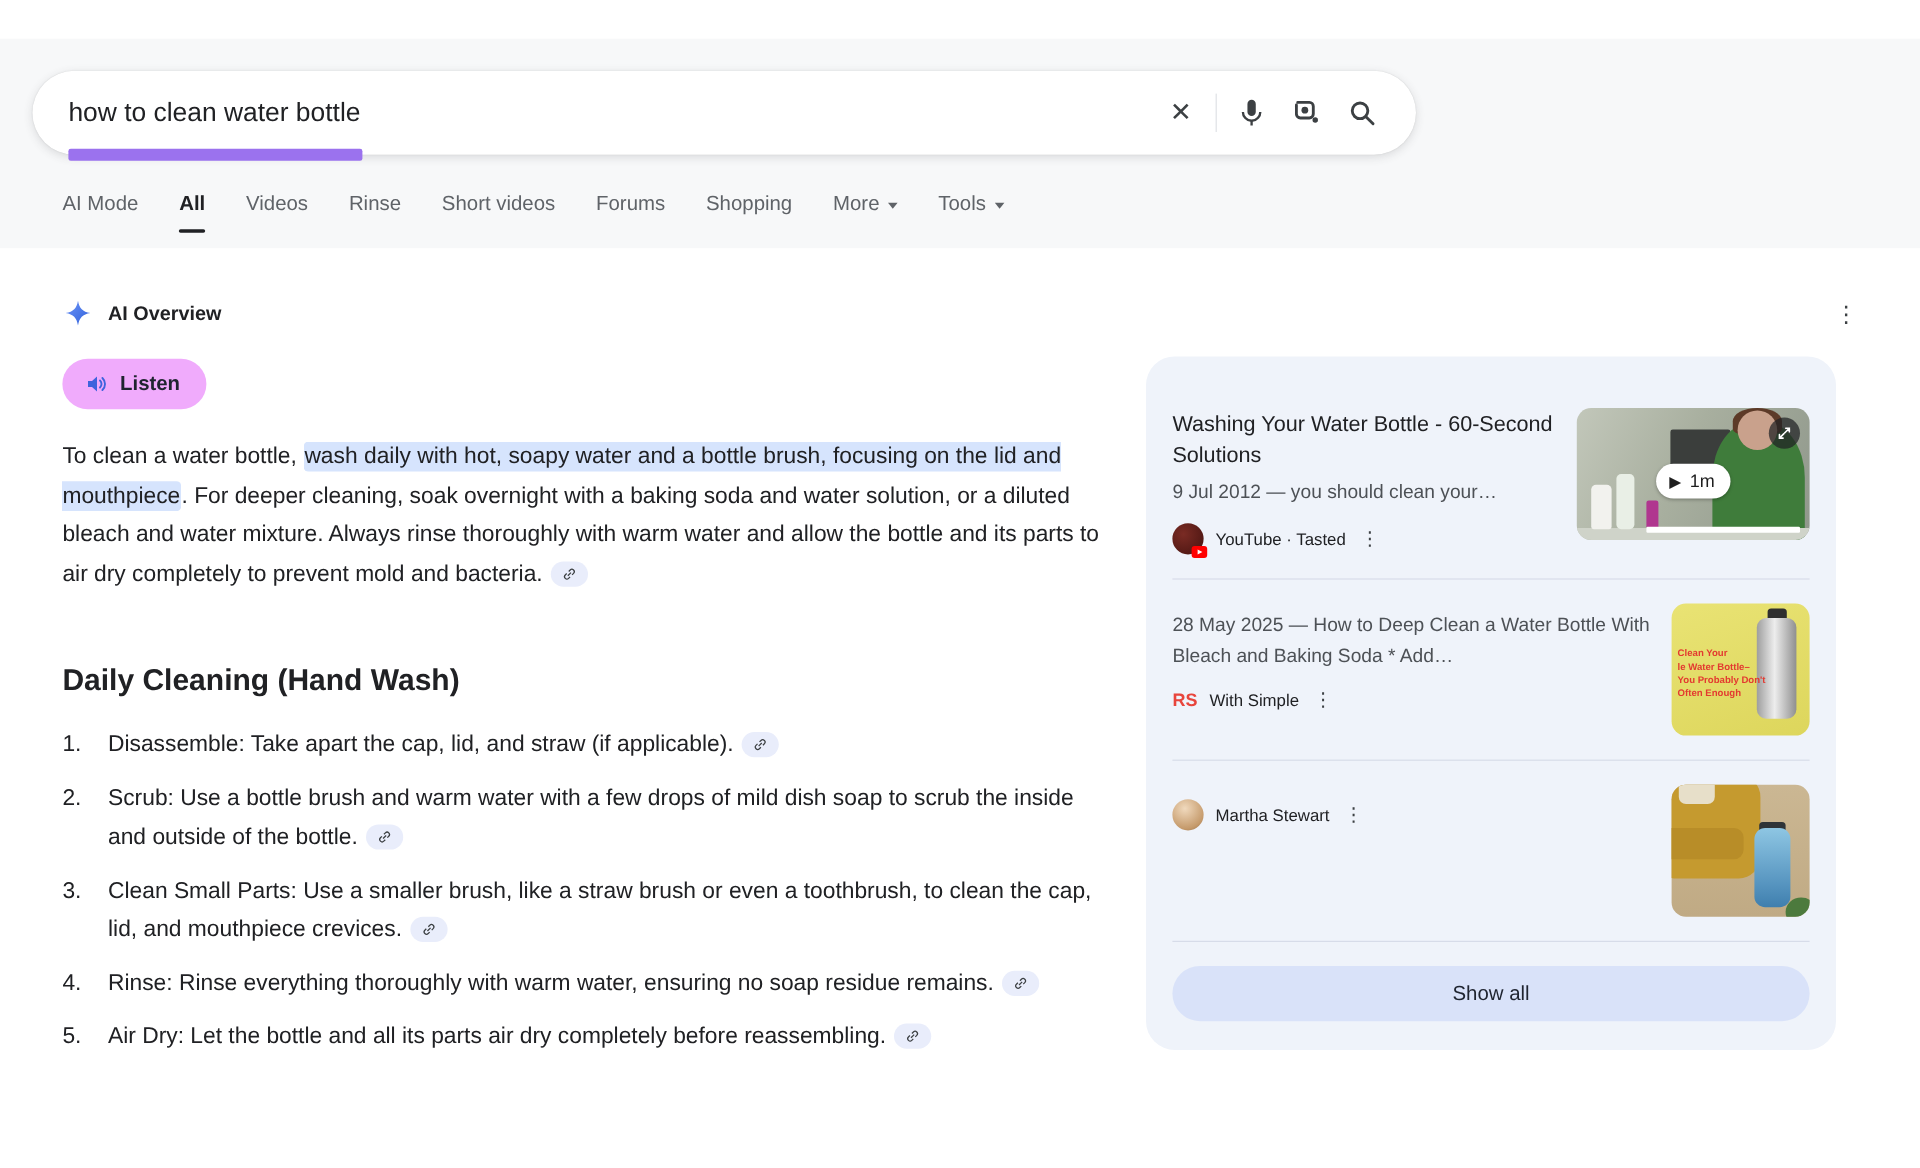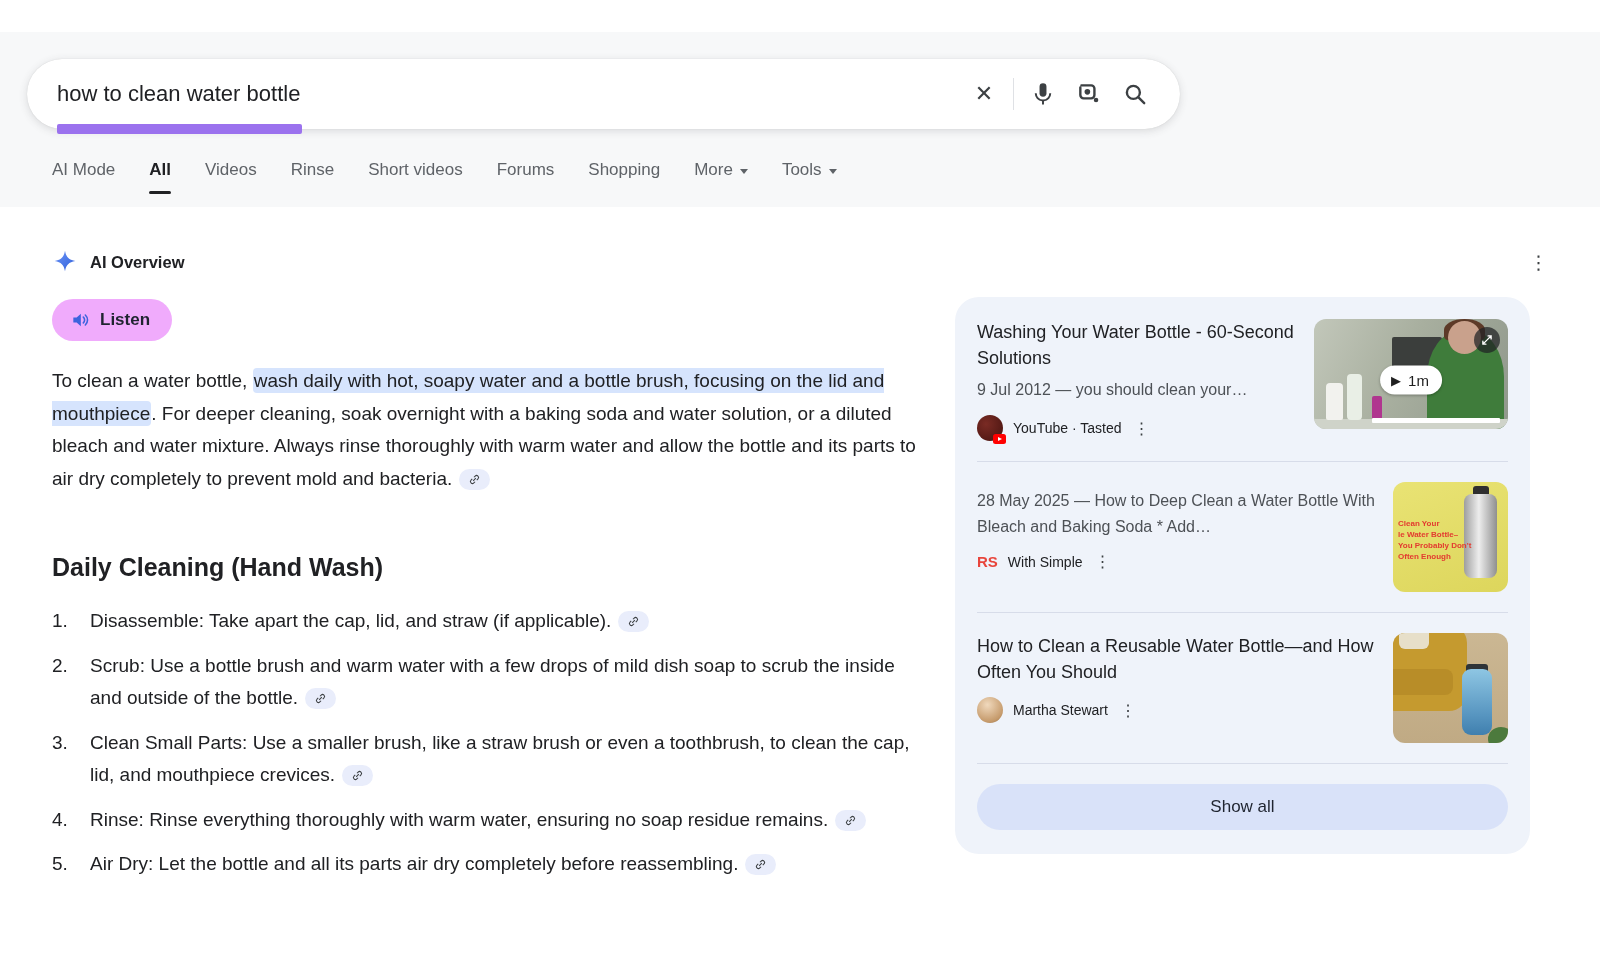--- a/index.html
+++ b/index.html
@@ -43,21 +43,21 @@
     background:#e9edfb; border-radius:11px; vertical-align:middle; margin-left:7px; cursor:pointer; }
 
   .section-h { position:absolute; top:346px; left:52px; font-size:25px; font-weight:700; }
 
   .steps { position:absolute; top:398px; left:52px; width:872px; }
   .step { display:flex; margin-bottom:12px; font-size:19px; line-height:32.5px; }
   .step-num { width:30px; flex:0 0 30px; margin-right:8px; }
   .step-body b { font-weight:400; }
 
   
-  .sidebar { position:absolute; top:90px; left:955px; width:575px; background:#eff3fa; border-radius:24px; padding:22px 22px 24px; }
+  .sidebar { position:absolute; top:90px; left:955px; width:575px; background:#eff3fa; border-radius:24px; padding:43px 22px 24px; }
   .card { display:flex; gap:16px; }
   .card-text { flex:1; min-width:0; }
   .card-title { font-size:18px; line-height:26px; color:#202124; cursor:pointer; }
   .card-snippet { font-size:16px; line-height:26px; color:#4d5156; margin-top:6px; }
   .card-source { display:flex; align-items:center; gap:10px; margin-top:12px; font-size:14px; color:#202124; }
   .dots { font-size:16px; color:#3c4043; cursor:pointer; border:none; background:none; margin-left:2px; }
   .card-divider { height:1px; background:#d7dce9; margin:20px 0; }
 
   .av { width:26px; height:26px; border-radius:50%; position:relative; flex:0 0 26px; }
   .av-yt { background:radial-gradient(circle at 35% 35%, #7a2b24, #45120f); }
@@ -318,21 +318,20 @@
             <div>Often Enough</div>
           </div>
         </div>
       </div>
 
       <div class="card-divider"></div>
 
       
       <div class="card">
         <div class="card-text">
-          <div class="card-title">How to Clean a Reusable Water Bottle—and How Often You Should</div>
           <div class="card-source">
             <span class="av av-ms"></span>
             <span>Martha Stewart</span>
             <button class="dots">⋮</button>
           </div>
         </div>
         <div class="thumb thumb-sq thumb-ms">
           <span class="t3-chair"></span>
           <span class="t3-pillow"></span>
           <span class="t3-cushion"></span>

